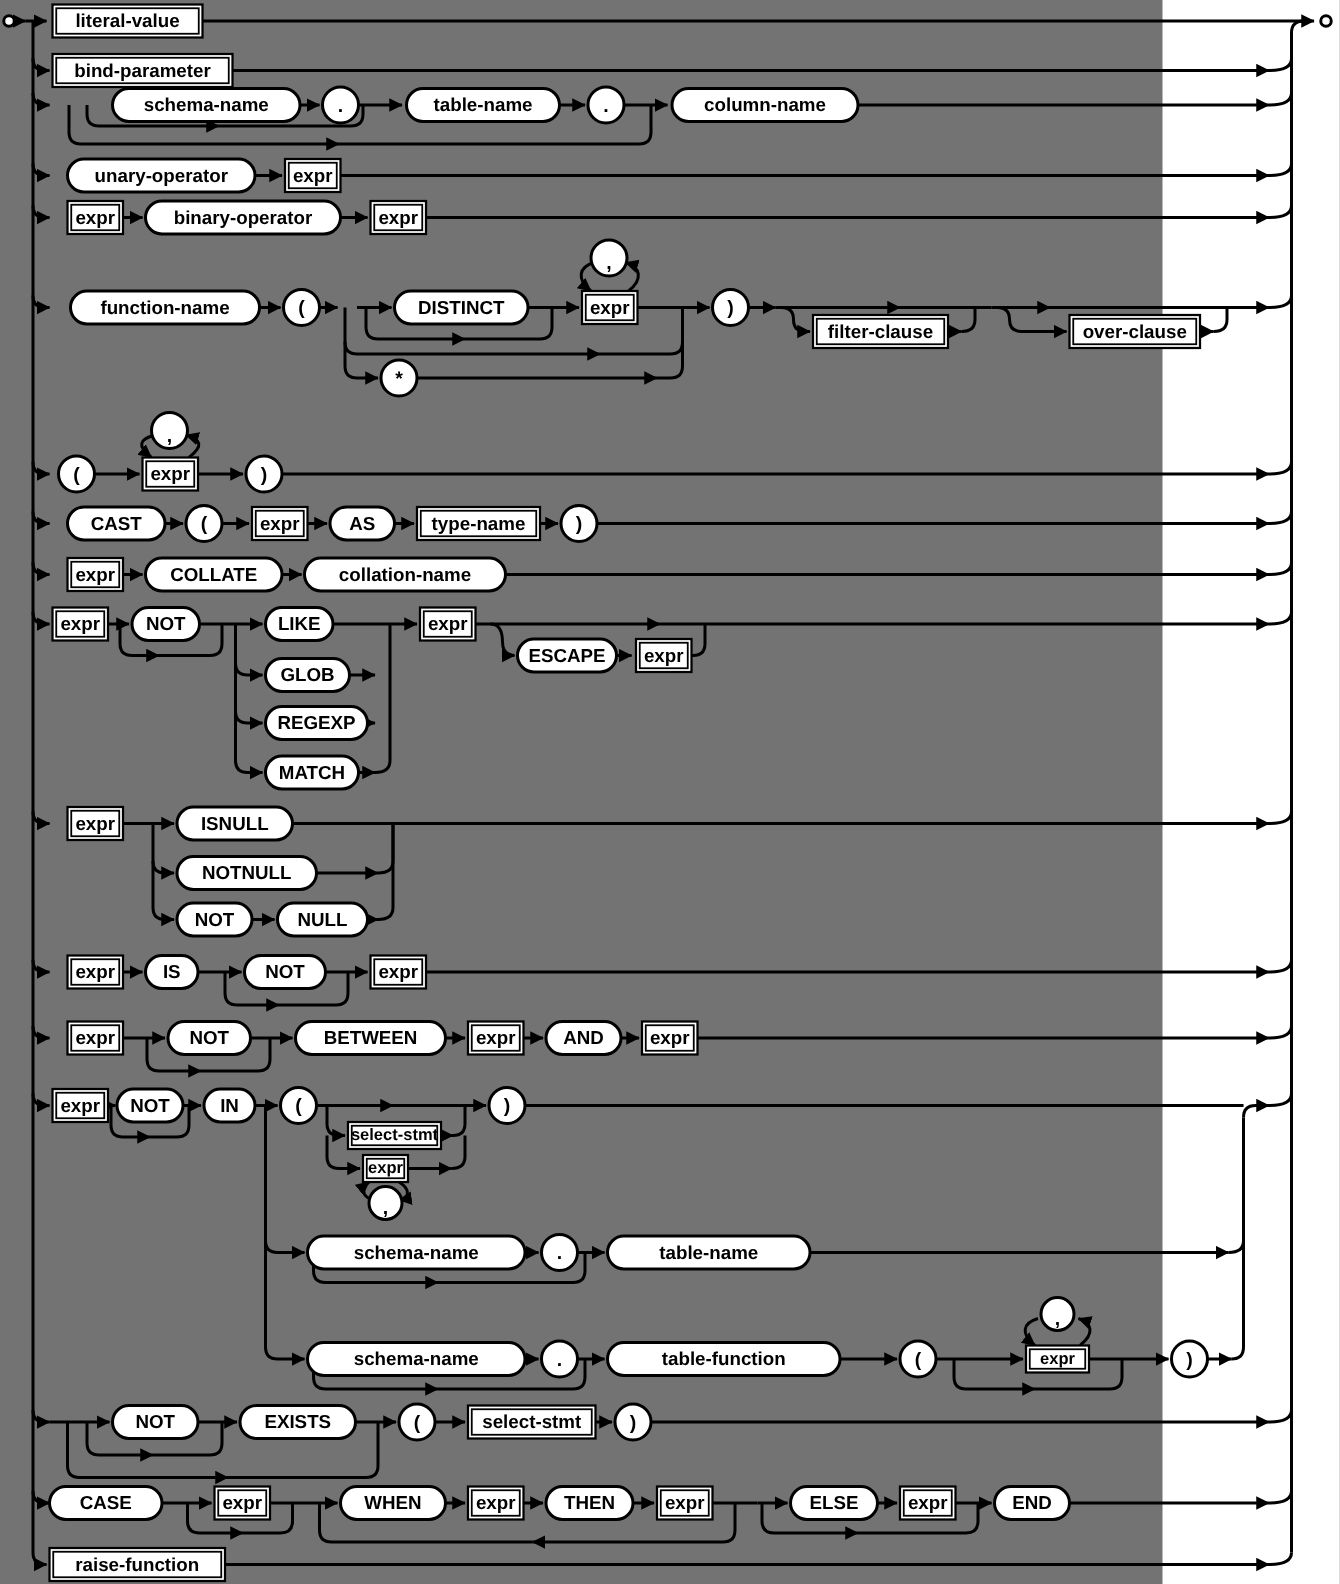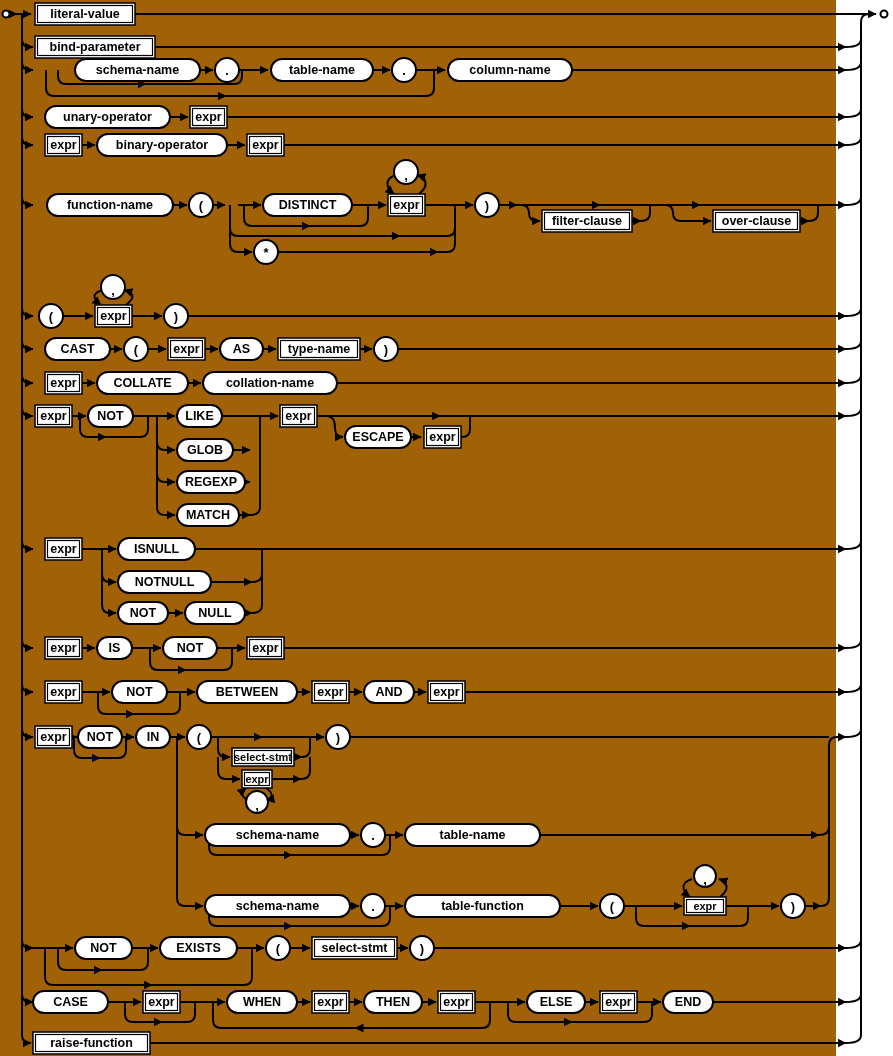--- a/index.html
+++ b/index.html
@@ -1,16 +1,16 @@
 <!DOCTYPE html>
 <html><head>
 <meta charset="utf-8">
 <style>
   html,body{margin:0;padding:0;background:#ffffff;}
-  .diagram-wrap{position:relative;width:836px;height:1056px;background:#a16207;font-family:"Liberation Sans",sans-serif;}
+  .diagram-wrap{position:relative;width:775px;height:1056px;background:#737373;font-family:"Liberation Sans",sans-serif;}
   svg{display:block;}
   .rail{fill:none;stroke:#000;stroke-width:2;}
   .shape{fill:#fff;stroke:#000;}
   .oval{stroke-width:2;}
   .circ{stroke-width:2;}
   .rect-outer{stroke-width:1.5;}
   .rect-inner{stroke-width:1.2;}
   .term{fill:#fff;stroke:#000;stroke-width:2;}
   text{fill:#000;font-family:"Liberation Sans",sans-serif;font-weight:bold;text-anchor:middle;}
 </style>

